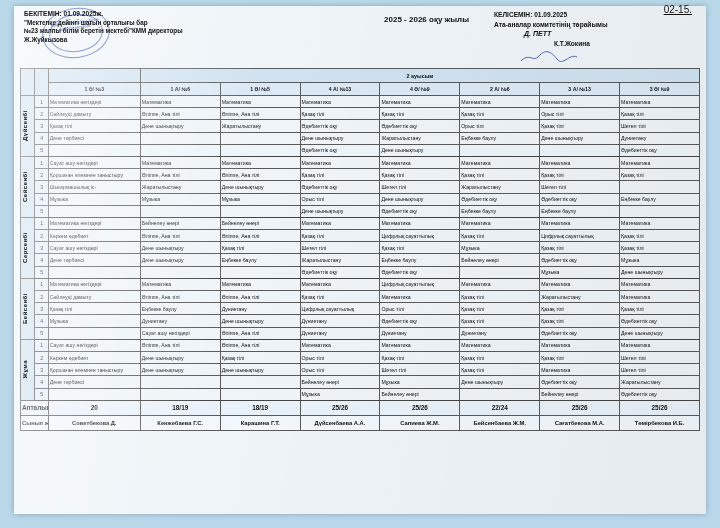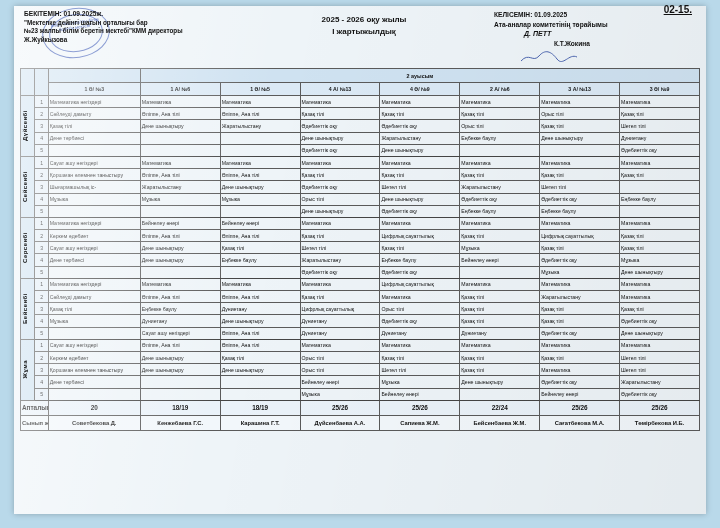--- a/index.html
+++ b/index.html
@@ -26,29 +26,29 @@
   .hdr-left{
     position:absolute;left:10px;top:4px;width:215px;
     font-size:6.3px;line-height:8.5px;color:#111;font-weight:bold;
   }
   .hdr-left .l1{font-size:6.6px;}
   .hdr-center{
     position:absolute;left:245px;top:8px;width:210px;text-align:center;
     font-size:8.5px;font-weight:bold;color:#111;line-height:12px;
     letter-spacing:.4px;
   }
-  .hdr-center .t2,.hdr-center .t3{font-size:8px;letter-spacing:0;}
+  .hdr-center .t2,.hdr-center .t3{font-size:8px;letter-spacing:0;text-align:right;}
   .hdr-right{
     position:absolute;left:480px;top:4px;width:200px;
     font-size:6.6px;font-weight:bold;color:#111;line-height:9.5px;
   }
   .hdr-right .sig{padding-left:30px;font-style:italic;font-size:7px;}
   .docno{
     position:absolute;right:14px;top:-2px;
-    font-size:10px;font-weight:bold;color:#111;
+    font-size:10px;font-weight:normal;color:#111;
     text-decoration:underline;
   }
   
   .stamp{
     position:absolute;left:28px;top:2px;width:66px;height:48px;
     border:1.4px solid #3a56b5;border-radius:50%;
     opacity:.55;transform:rotate(-8deg);
   }
   .stamp:after{
     content:"";position:absolute;left:6px;top:5px;right:6px;bottom:5px;
@@ -98,21 +98,20 @@
 
     <div class="hdr-left">
       <div class="l1">БЕКІТЕМІН: 01.09.2025ж.</div>
       <div>"Мектепке дейінгі шағын орталығы бар</div>
       <div>№23 жалпы білім беретін мектебі"КММ директоры</div>
       <div>Ж.Жуйкызова</div>
     </div>
 
     <div class="hdr-center">
       <div class="t2">2025 - 2026 оқу жылы</div>
-      <div class="t3">I жартыжылдық</div>
     </div>
 
     <div class="hdr-right">
       <div>КЕЛІСЕМІН: 01.09.2025</div>
       <div>Ата-аналар комитетінің төрайымы</div>
       <div class="sig">Д. ПЕТТ</div>
       <div style="padding-left:60px">К.Т.Жокина</div>
     </div>
 
     <svg class="sigscribble" viewBox="0 0 60 14">

